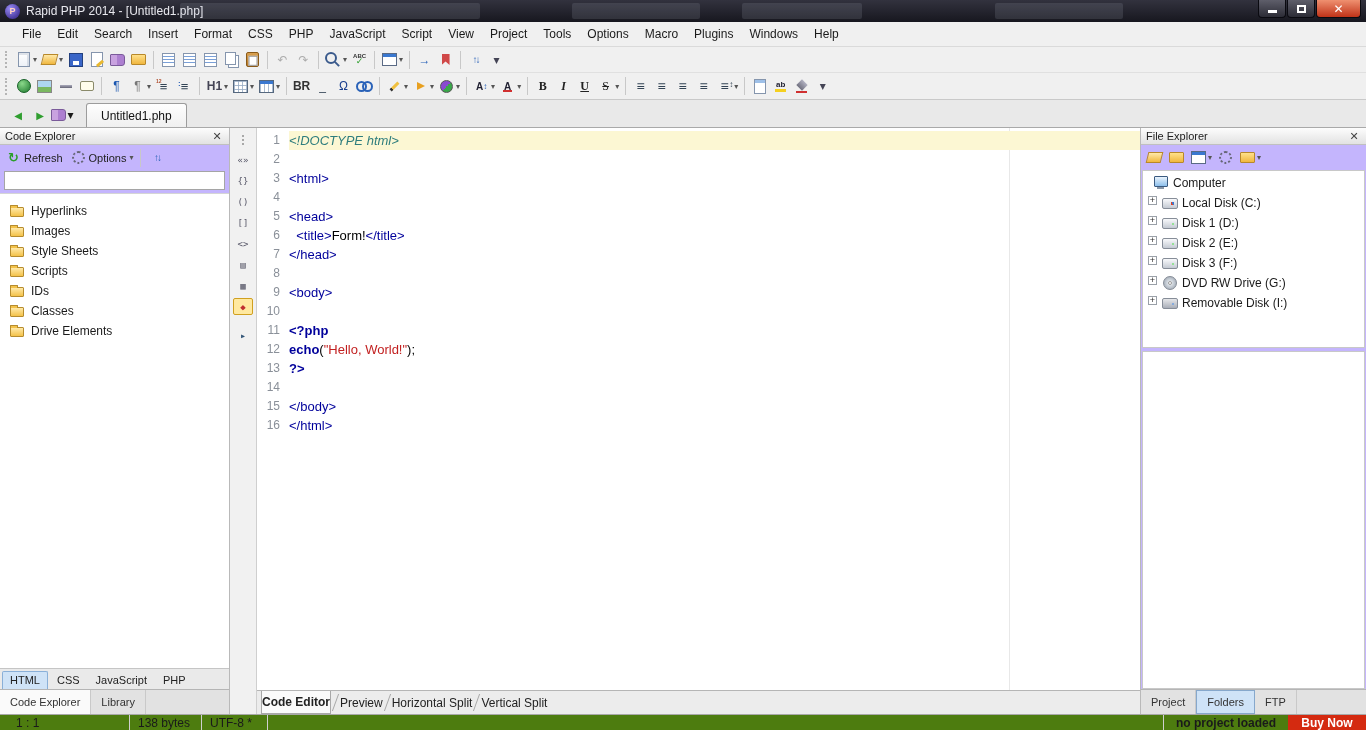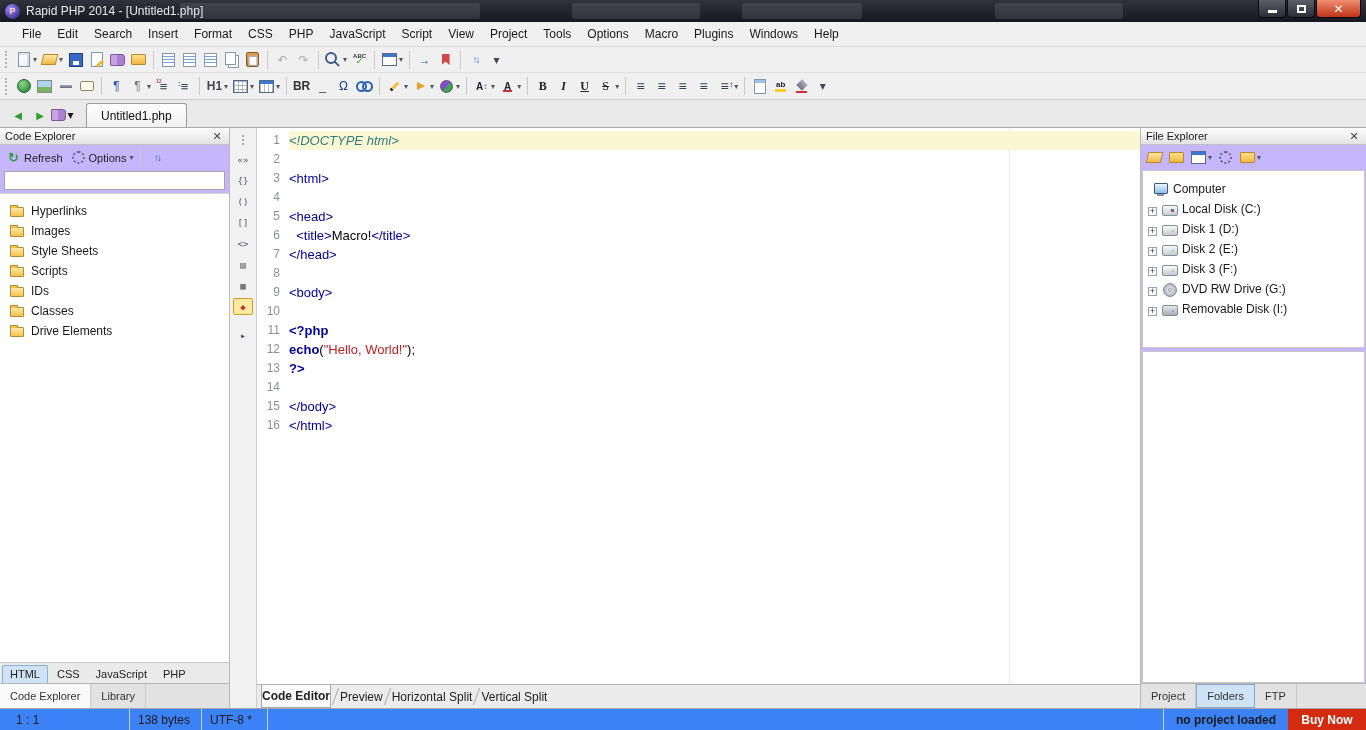--- a/index.html
+++ b/index.html
@@ -145,36 +145,36 @@
   .s-str{color:var(--syntax_string,#c22020)}
   .s-pln{color:#000}
   .vtabs{height:24px;background:#ececec;border-top:1px solid #b5b5b5;display:flex;align-items:stretch;padding-left:4px;flex:none}
   .vtab{display:flex;align-items:center;padding:0 0;font-size:12px;color:#222}
   .vtab.active{background:#fafafa;border:1px solid #a8a8a8;border-top:none;font-weight:bold}
   .vsep{width:1px;background:#a8a8a8;margin:3px 4px;transform:skewX(-20deg)}
 
   
   .fe-tree{height:178px;background:#fff;border:1px solid #c8c8c8;margin:0 1px;padding-top:5px;overflow:hidden;flex:none}
   .fe-list{flex:1;background:#fff;border:1px solid #c8c8c8;margin:3px 1px 0;min-height:0}
-  .fe-row{height:20px;display:flex;align-items:flex-end;font-size:12px;gap:5px;padding-left:5px}
+  .fe-row{height:20px;display:flex;align-items:flex-start;font-size:12px;gap:5px;padding-left:5px}
   .fe-row.root{padding-left:10px}
   .exp{width:9px;height:9px;border:1px solid #9aa0a8;background:#fff;font-size:9px;line-height:7px;text-align:center;color:#333;flex:none}
   .fic{width:15px;height:13px;position:relative;flex:none}
   .fi-computer::before{content:"";position:absolute;left:1px;top:0;width:12px;height:9px;background:linear-gradient(#eaf4fd,#8ec0ec);border:1px solid #3a5a80;border-radius:1px}
   .fi-computer::after{content:"";position:absolute;left:4px;bottom:0;width:7px;height:2px;background:#8a97a8}
   .fi-disk::before,.fi-disk-system::before,.fi-removable::before{content:"";position:absolute;left:0;top:2px;width:14px;height:9px;background:linear-gradient(#f8f9fb,#c4cad3);border:1px solid #868d98;border-radius:2px}
   .fi-removable::before{background:linear-gradient(#e6e7ea,#a9aeb8)}
   .fi-disk::after{content:"";position:absolute;right:3px;bottom:4px;width:2px;height:2px;background:#7de07d;border-radius:50%}
   .fi-disk-system::after{content:"";position:absolute;right:3px;bottom:4px;width:3px;height:3px;background:linear-gradient(45deg,#e04028 50%,#3a78d0 50%)}
   .fi-removable::after{content:"";position:absolute;right:3px;bottom:4px;width:2px;height:2px;background:#70a0e0;border-radius:50%}
   .fi-dvd::before{content:"";position:absolute;left:1px;top:0;width:12px;height:12px;border-radius:50%;background:radial-gradient(circle,#ffffff 12%,#d5dbe2 30%,#aeb6c0 70%,#98a0ab 100%);border:1px solid #848b96}
   .fi-dvd::after{content:"";position:absolute;left:6px;top:5px;width:2px;height:2px;border-radius:50%;background:#fff;border:1px solid #999}
 
   
-  .statusbar{height:22px;background:#3b82f6;border-top:1px solid #a8a8a8;display:flex;align-items:stretch;font-size:12px;flex:none}
+  .statusbar{height:16px;background:#4d7c0f;border-top:1px solid #a8a8a8;display:flex;align-items:stretch;font-size:12px;flex:none}
   .scell{display:flex;align-items:center;padding:0 8px;border-right:1px solid #cfcfcf;white-space:nowrap}
   .scell.c1{width:130px;padding-left:16px}
   .scell.c2{width:72px}
   .scell.c3{width:66px}
   .sflex{flex:1}
   .sproj{display:flex;align-items:center;font-weight:bold;padding:0 12px;border-left:1px solid #cfcfcf;white-space:nowrap}
   .buy{width:78px;background:var(--buy_now,#d42a10);color:#fff;font-weight:bold;display:flex;align-items:center;justify-content:center}
 </style>
 </head>
 <body>
@@ -533,21 +533,21 @@
             <div class="crow">
               <div class="gut">4</div>
               <div class="ccode"></div>
             </div>
             <div class="crow">
               <div class="gut">5</div>
               <div class="ccode"><span class="s-tag">&lt;head&gt;</span></div>
             </div>
             <div class="crow">
               <div class="gut">6</div>
-              <div class="ccode"><span class="s-pln">  </span><span class="s-tag">&lt;title&gt;</span><span class="s-pln">Macro!</span><span class="s-tag">&lt;/title&gt;</span></div>
+              <div class="ccode"><span class="s-pln">  </span><span class="s-tag">&lt;title&gt;</span><span class="s-pln">Form!</span><span class="s-tag">&lt;/title&gt;</span></div>
             </div>
             <div class="crow">
               <div class="gut">7</div>
               <div class="ccode"><span class="s-tag">&lt;/head&gt;</span></div>
             </div>
             <div class="crow">
               <div class="gut">8</div>
               <div class="ccode"></div>
             </div>
             <div class="crow">

